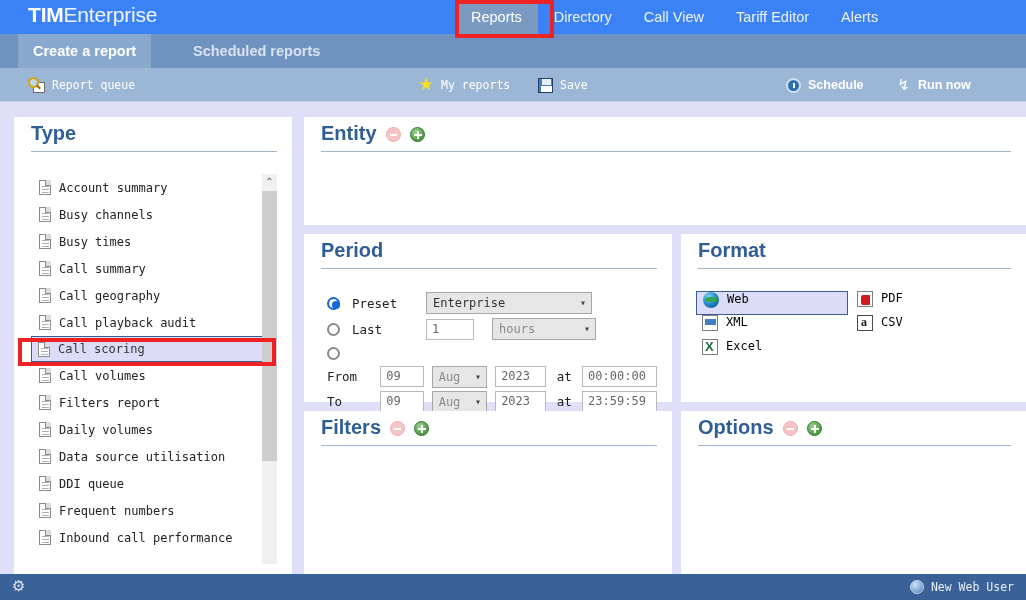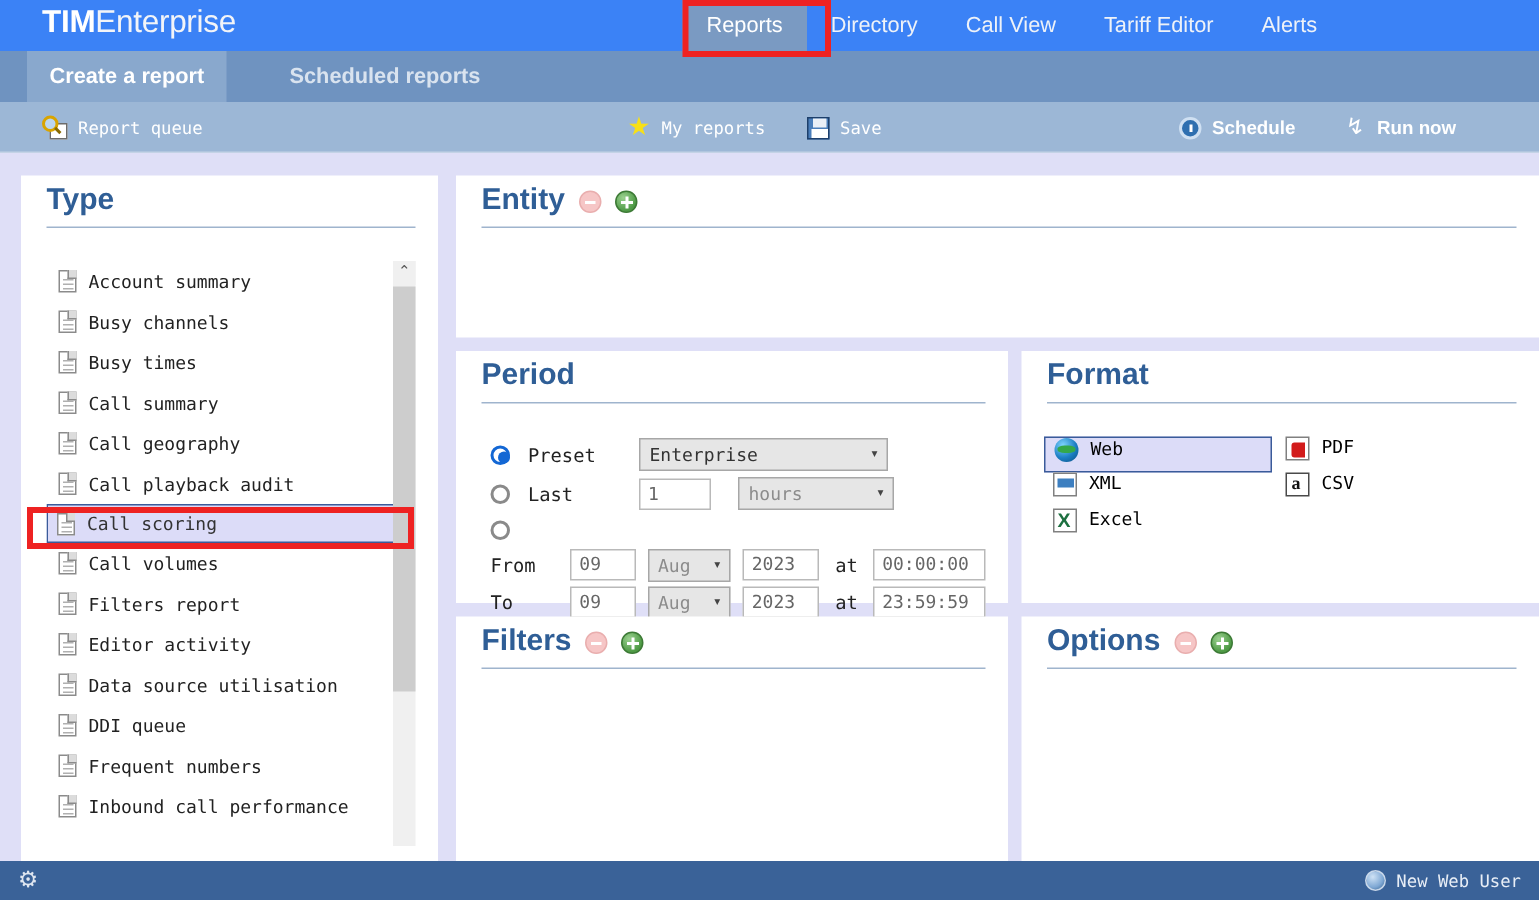--- a/index.html
+++ b/index.html
@@ -330,21 +330,21 @@
         <div class="tl-item">
           <span class="doc"></span>
           <span>Call volumes</span>
         </div>
         <div class="tl-item">
           <span class="doc"></span>
           <span>Filters report</span>
         </div>
         <div class="tl-item">
           <span class="doc"></span>
-          <span>Editor activity</span>
+          <span>Daily volumes</span>
         </div>
         <div class="tl-item">
           <span class="doc"></span>
           <span>Data source utilisation</span>
         </div>
         <div class="tl-item">
           <span class="doc"></span>
           <span>DDI queue</span>
         </div>
         <div class="tl-item">

